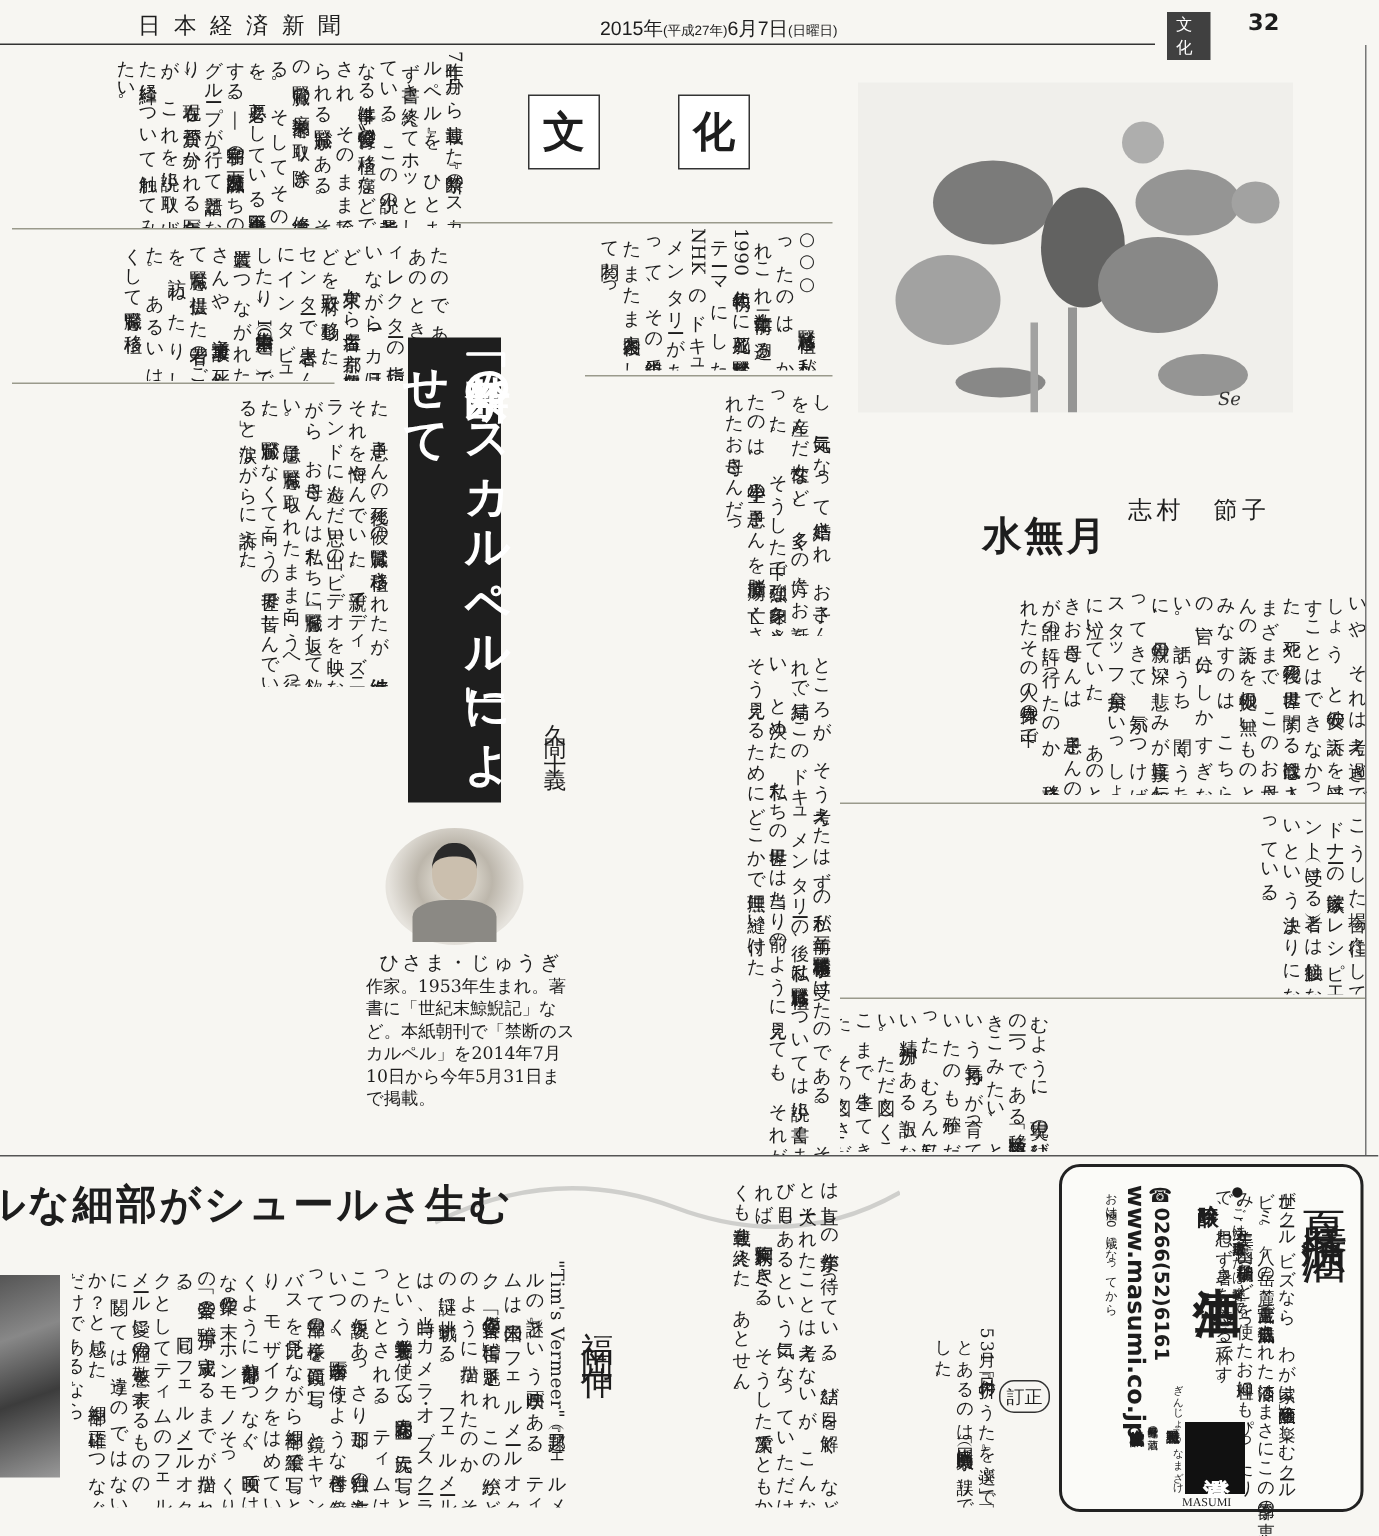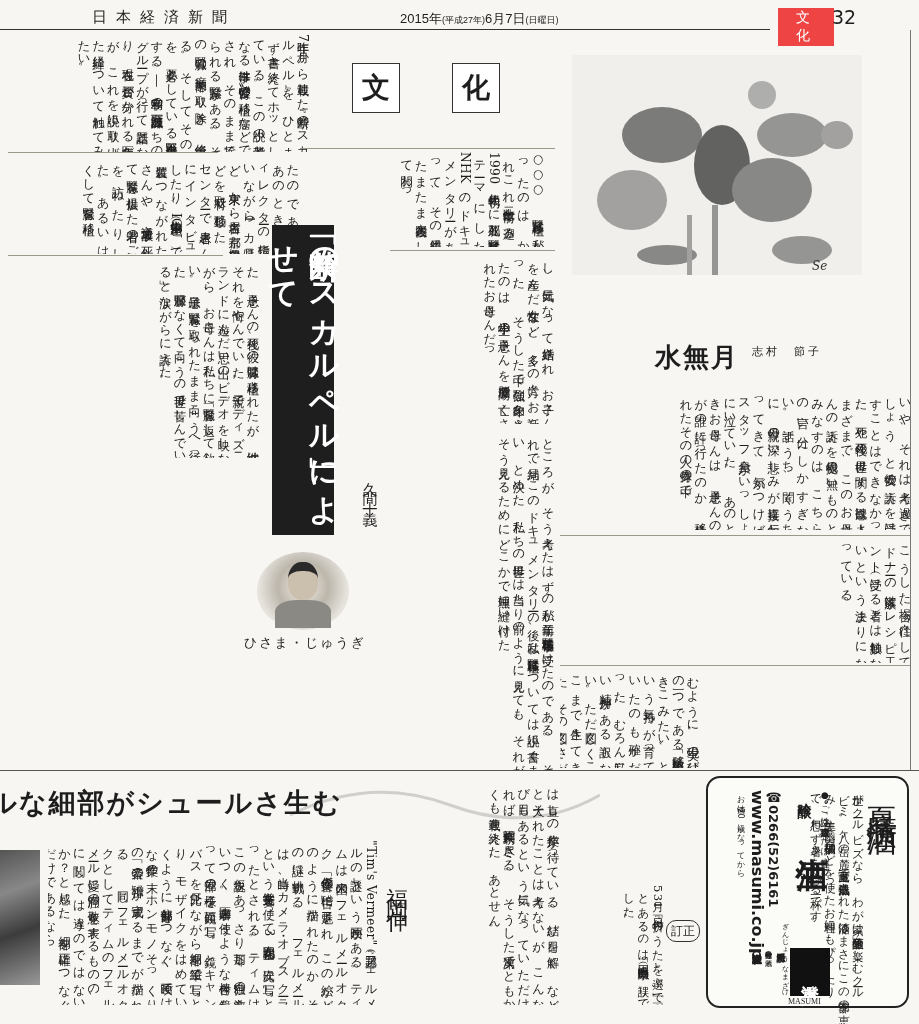--- a/index.html
+++ b/index.html
@@ -1,37 +1,37 @@
 <!DOCTYPE html>
 <html><head>
 <meta charset="utf-8">
 <style>
 *{box-sizing:border-box;margin:0;padding:0}
 body{width:919px;height:1024px;background:#f7f6f2;font-family:"DejaVu Serif","Liberation Serif",serif;color:#1d1d1d;position:relative;overflow:hidden}
 .mast{position:absolute;left:0;top:4px;width:770px;height:26px;border-bottom:1.5px solid #333}
 .mast .paper{position:absolute;left:92px;top:4px;font-size:15px;letter-spacing:9px}
 .mast .date{position:absolute;left:400px;top:6px;font-family:Liberation Sans, sans-serif;font-size:13px}
 .mast .date small{font-size:9px}
-.mast .sect{position:absolute;left:778px;top:4px;background:#ef4444;color:#fff;font-size:14px;padding:1px 18px;letter-spacing:6px;font-family:"DejaVu Sans",sans-serif}
-.mast .pg{position:absolute;left:832px;top:2px;font-family:"DejaVu Sans",sans-serif;font-size:19px;font-weight:normal}
+.mast .sect{position:absolute;left:778px;top:4px;background:#404040;color:#fff;font-size:11px;padding:1px 6px;letter-spacing:6px;font-family:"DejaVu Sans",sans-serif}
+.mast .pg{position:absolute;left:832px;top:2px;font-family:"DejaVu Sans",sans-serif;font-size:15px;font-weight:bold}
 .vcol{position:absolute;writing-mode:vertical-rl;font-size:12.2px;line-height:14.6px;letter-spacing:0.3px;overflow:hidden;text-align:justify}
 .rule{position:absolute;height:1px;background:#9a9a8c}
 .vrule{position:absolute;width:1px;background:#777}
 .kbox{position:absolute;width:48px;height:50px;border:1.5px solid #333;font-size:28px;font-weight:bold;display:flex;align-items:center;justify-content:center;background:#fff}
 .headline{position:absolute;left:272px;top:225px;width:62px;height:310px;background:#1e1e1e;color:#fff;writing-mode:vertical-rl;font-size:30px;font-weight:bold;display:flex;align-items:center;justify-content:center;letter-spacing:1px}
 .byline{position:absolute;left:360px;top:470px;writing-mode:vertical-rl;font-size:15px;letter-spacing:10px}
 .photo{position:absolute;left:257px;top:552px;width:92px;height:78px;border-radius:50%;background:radial-gradient(circle at 50% 45%,#d8d3c9 0 20%,#bcb6ab 40%,#e6e3dd 70%)}
 .photo .face{position:absolute;left:31px;top:10px;width:30px;height:38px;border-radius:45%;background:#cbbfae;border-top:9px solid #2a2a2a}
 .photo .body{position:absolute;left:18px;top:48px;width:56px;height:28px;border-radius:40% 40% 0 0;background:#8b8984}
 .prof{position:absolute;left:244px;top:635px;width:140px;font-size:11.5px;line-height:15px}
-.prof .nm{font-size:13px;letter-spacing:2px}
+.prof .nm{text-align:center;font-size:13px;letter-spacing:2px}
 .flower{position:absolute;left:572px;top:55px;width:290px;height:220px;background:#f0efeb}
 .flower svg{width:100%;height:100%}
 .title2{position:absolute;left:655px;top:340px;font-size:26px;font-weight:bold;letter-spacing:2px}
-.auth2{position:absolute;left:752px;top:344px;font-size:11px;letter-spacing:3px}
+.auth2{position:absolute;left:752px;top:330px;font-size:16px;letter-spacing:3px}
 .bigtitle{position:absolute;left:0;top:785px;font-size:27px;font-weight:bold;letter-spacing:2px;white-space:nowrap}
 .swirl{position:absolute;left:290px;top:775px;width:310px;height:60px;opacity:.35}
 .artimg{position:absolute;left:0;top:850px;width:40px;height:135px;background:linear-gradient(160deg,#555 0,#888 30%,#3c3c3c 60%,#999 100%)}
 .author3{position:absolute;left:382px;top:870px;writing-mode:vertical-rl;font-size:22px;letter-spacing:12px}
 .ad{position:absolute;left:706px;top:776px;width:203px;height:232px;border:2px solid #222;border-radius:14px;background:#fbfbf8}
 .ad .h{position:absolute;right:4px;top:4px;writing-mode:vertical-rl;font-size:31px;letter-spacing:6px}
 .ad .body{position:absolute;right:42px;top:8px;height:220px;writing-mode:vertical-rl;font-size:11.5px;line-height:14px}
 .ad .ginjo{position:absolute;left:88px;top:14px;writing-mode:vertical-rl;font-size:14px;font-weight:bold}
 .ad .nama{position:absolute;left:82px;top:55px;writing-mode:vertical-rl;font-size:32px;font-weight:bold;font-family:"DejaVu Sans",sans-serif}
 .ad .ruby{position:absolute;left:72px;top:140px;writing-mode:vertical-rl;font-size:7px}
@@ -72,20 +72,21 @@
 
 <div class="headline">「禁断のスカルペル」によせて</div>
 <div class="byline">久間十義</div>
 
 <div class="photo">
     <div class="face"></div>
     <div class="body"></div>
   </div>
 <div class="prof">
   <div class="nm">ひさま・じゅうぎ</div>
+  <div>作家。1953年生まれ。著書に「世紀末鯨鯢記」など。本紙朝刊で「禁断のスカルペル」を2014年7月10日から今年5月31日まで掲載。</div>
 </div>
 
 <div class="vcol" style="left:390px;top:430px;width:165px;height:340px;">ところが、そう考えたはずの私が三年前、腎臓移植手術を受けたのである。　それで結局、このドキュメンタリーの後、私は腎臓移植については小説に書くまい、と決めた。私たちの世界には当たり前のように見えても、それがそう見えるためにどこかで無理に縫い付けた</div>
 <div class="vcol" style="left:560px;top:390px;width:352px;height:140px;">いや、それは考え過ぎでしょう、と彼女の訴えを受け流すことはできなかった。死や死後の世界に関する観念は人さまざまで、このお母さんの訴えを根拠の無いものとみなすのは、こちら側の言い分にしかすぎない。話すうち、聞くうちに、母親の深い悲しみが直接に伝わってきて、気がつけばスタッフ全員がいっしょに泣いていた。　あのときお母さんは、息子さんの腎臓が誰の許に行ったのか、移植されたその人の身体の中で、</div>
 <div class="rule" style="left:560px;top:535px;width:350px;"></div>
 <div class="vcol" style="left:560px;top:538px;width:352px;height:125px;">こうした場合、往々にしてドナーの家族はレシピエント（受ける者）とは接触しないという決まりになっている。</div>
 <div class="rule" style="left:560px;top:665px;width:350px;"></div>
 <div class="vcol" style="left:560px;top:668px;width:140px;height:100px;">むように、現実の結び目の一つである「移植医療」を覗きこみたい、という気持ちが育っていたのも確かだった。むろん私に強い精神力がある訳もない。ただ図々しくここまで生きてきた、その図々しさがあるだけだ。</div>
 
 <div class="flower">

